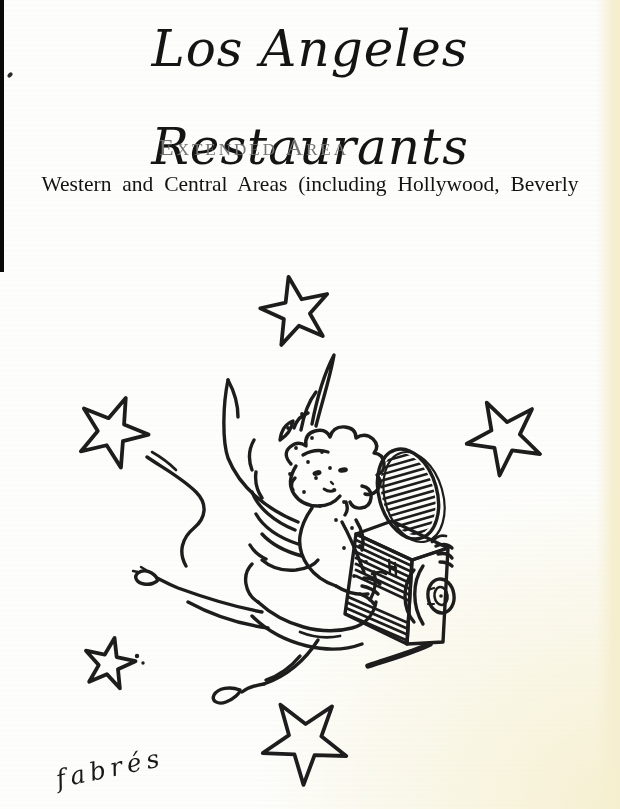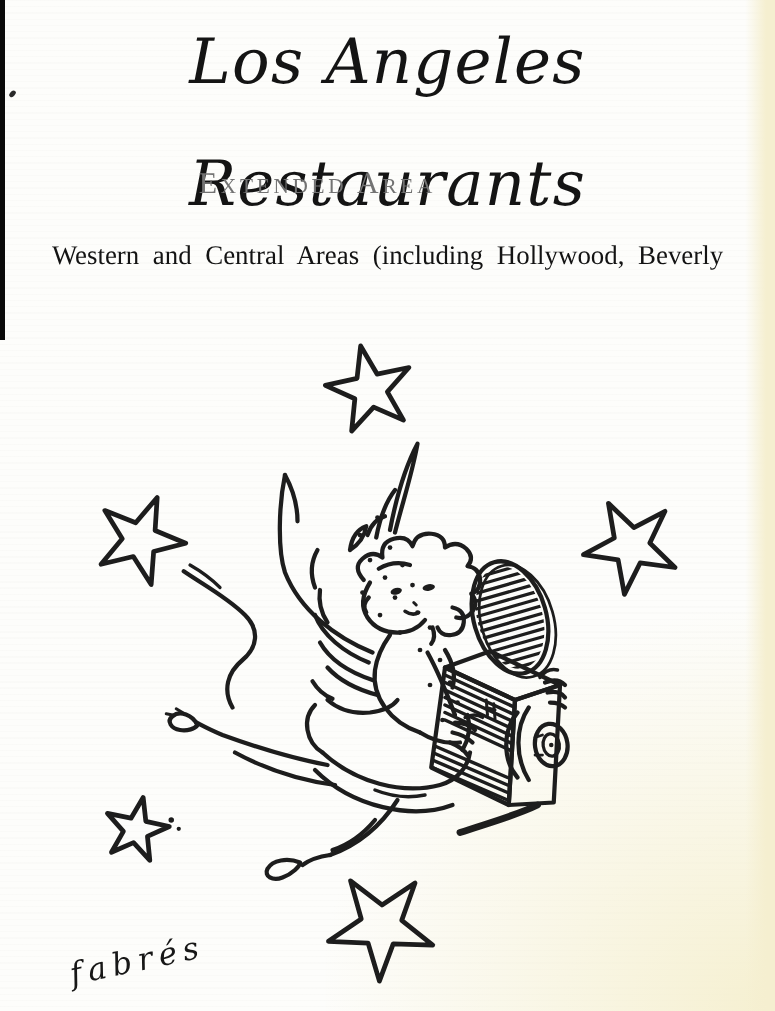--- a/index.html
+++ b/index.html
@@ -24,21 +24,21 @@
     position:absolute;top:0;left:0;width:620px;text-align:center;
     font-family:"DejaVu Serif", serif;font-style:italic;font-weight:500;
     font-size:50px;line-height:98px;letter-spacing:1px;color:#141414;
   }
   .section-heading{
     position:absolute;top:134px;left:0;width:508px;text-align:center;
     font-variant:small-caps;font-size:24px;letter-spacing:3px;color:#737373;
   }
   .body-text{
     position:absolute;top:169px;left:0;width:620px;text-align:center;
-    font-size:21.5px;line-height:31px;color:#131313;margin-top:20px;
+    font-size:21.5px;line-height:31px;color:#131313;
   }
   .body-line-1{word-spacing:5.5px;white-space:nowrap;}
   .illus{position:absolute;left:0;top:0;width:620px;height:809px;}
   .sig-text{
     font-family:"DejaVu Serif", serif;font-style:italic;
     font-size:25px;letter-spacing:5px;fill:#171717;stroke:none;
   }
 </style>
 </head>
 <body>

